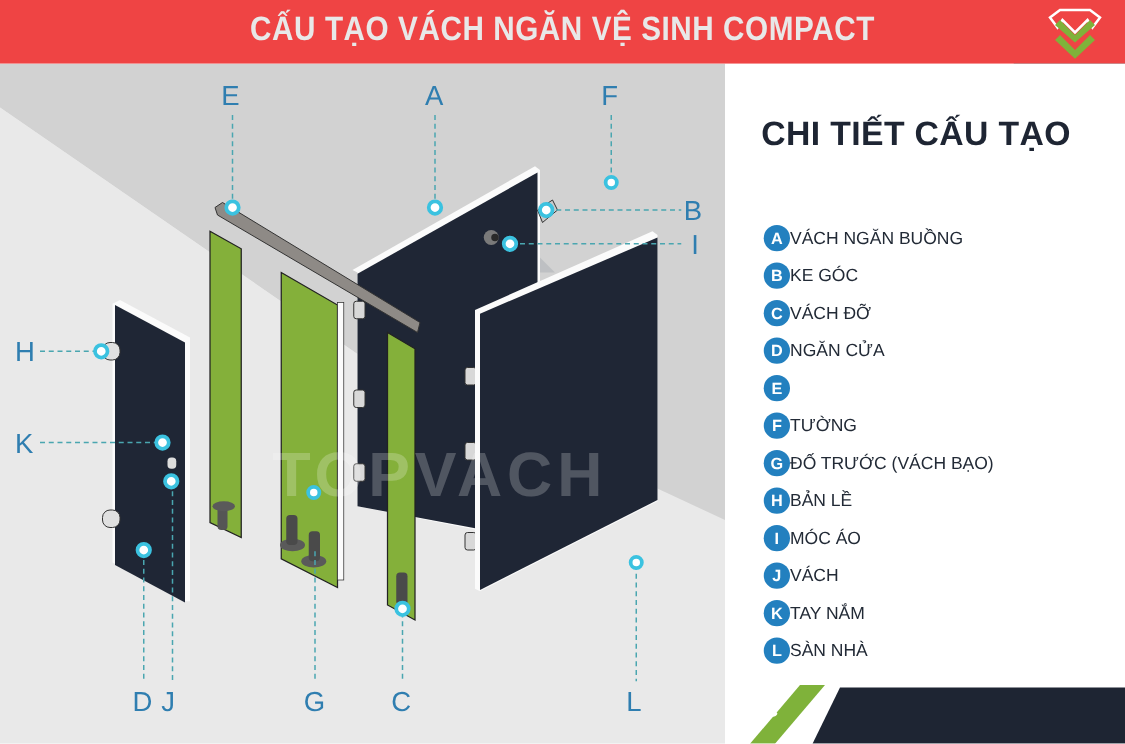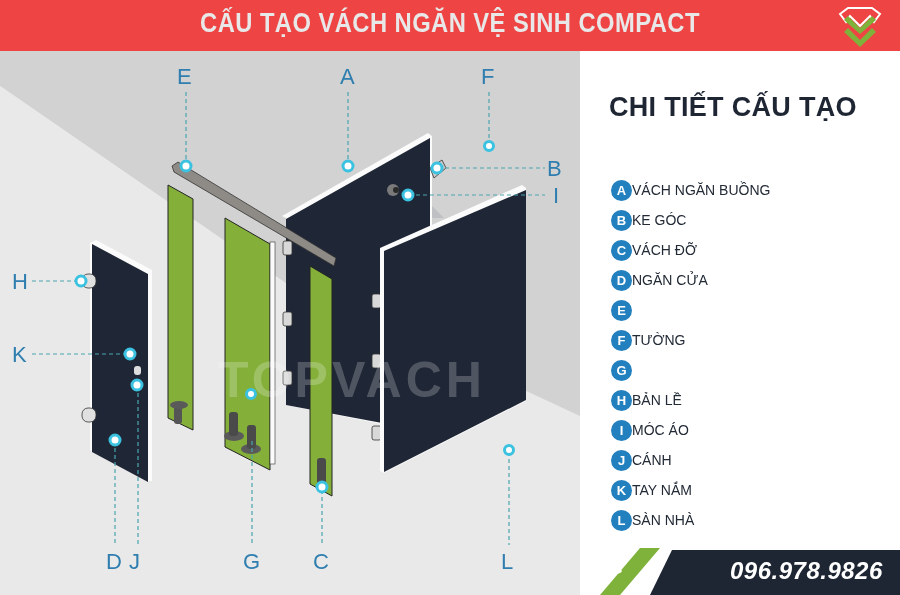--- a/index.html
+++ b/index.html
@@ -196,32 +196,33 @@
     </div>
     <div class="legend-item">
       <span class="legend-badge">E</span>
     </div>
     <div class="legend-item">
       <span class="legend-badge">F</span>
       <span class="legend-label">TƯỜNG</span>
     </div>
     <div class="legend-item">
       <span class="legend-badge">G</span>
+      <span class="legend-label">ĐỐ TRƯỚC (VÁCH BẠO)</span>
     </div>
     <div class="legend-item">
       <span class="legend-badge">H</span>
       <span class="legend-label">BẢN LỀ</span>
     </div>
     <div class="legend-item">
       <span class="legend-badge">I</span>
       <span class="legend-label">MÓC ÁO</span>
     </div>
     <div class="legend-item">
       <span class="legend-badge">J</span>
-      <span class="legend-label">CÁNH</span>
+      <span class="legend-label">VÁCH</span>
     </div>
     <div class="legend-item">
       <span class="legend-badge">K</span>
       <span class="legend-label">TAY NẮM</span>
     </div>
     <div class="legend-item">
       <span class="legend-badge">L</span>
       <span class="legend-label">SÀN NHÀ</span>
     </div>
   </div>
@@ -230,14 +231,13 @@
 <div class="phone-bar">
   <svg width="300" height="47" viewBox="0 0 300 47">
     <polygon points="40,0 60,0 20,47 0,47" fill="#7fb23a"></polygon>
     <polygon points="72,2 300,2 300,47 50,47" fill="#1e2533"></polygon>
   </svg>
   <svg class="phone-icon" viewBox="0 0 32 28">
     <path d="M6 4 C4 6 3 9 5 14 C7 19 11 23 16 25 C19 26 21 25 22 23 L19 19 C18 18 17 19 16 20 C13 19 10 16 9 12 C10 11 11 10 10 9 L7 4 Z" fill="#ffffff"></path>
     <path d="M17 6 A6 6 0 0 1 23 12" stroke="#ffffff" stroke-width="2" fill="none"></path>
     <path d="M18 2 A10 10 0 0 1 28 12" stroke="#ffffff" stroke-width="2" fill="none"></path>
   </svg>
-  <div class="phone-number">096.978.9826</div>
 </div>
 
 </body></html>

